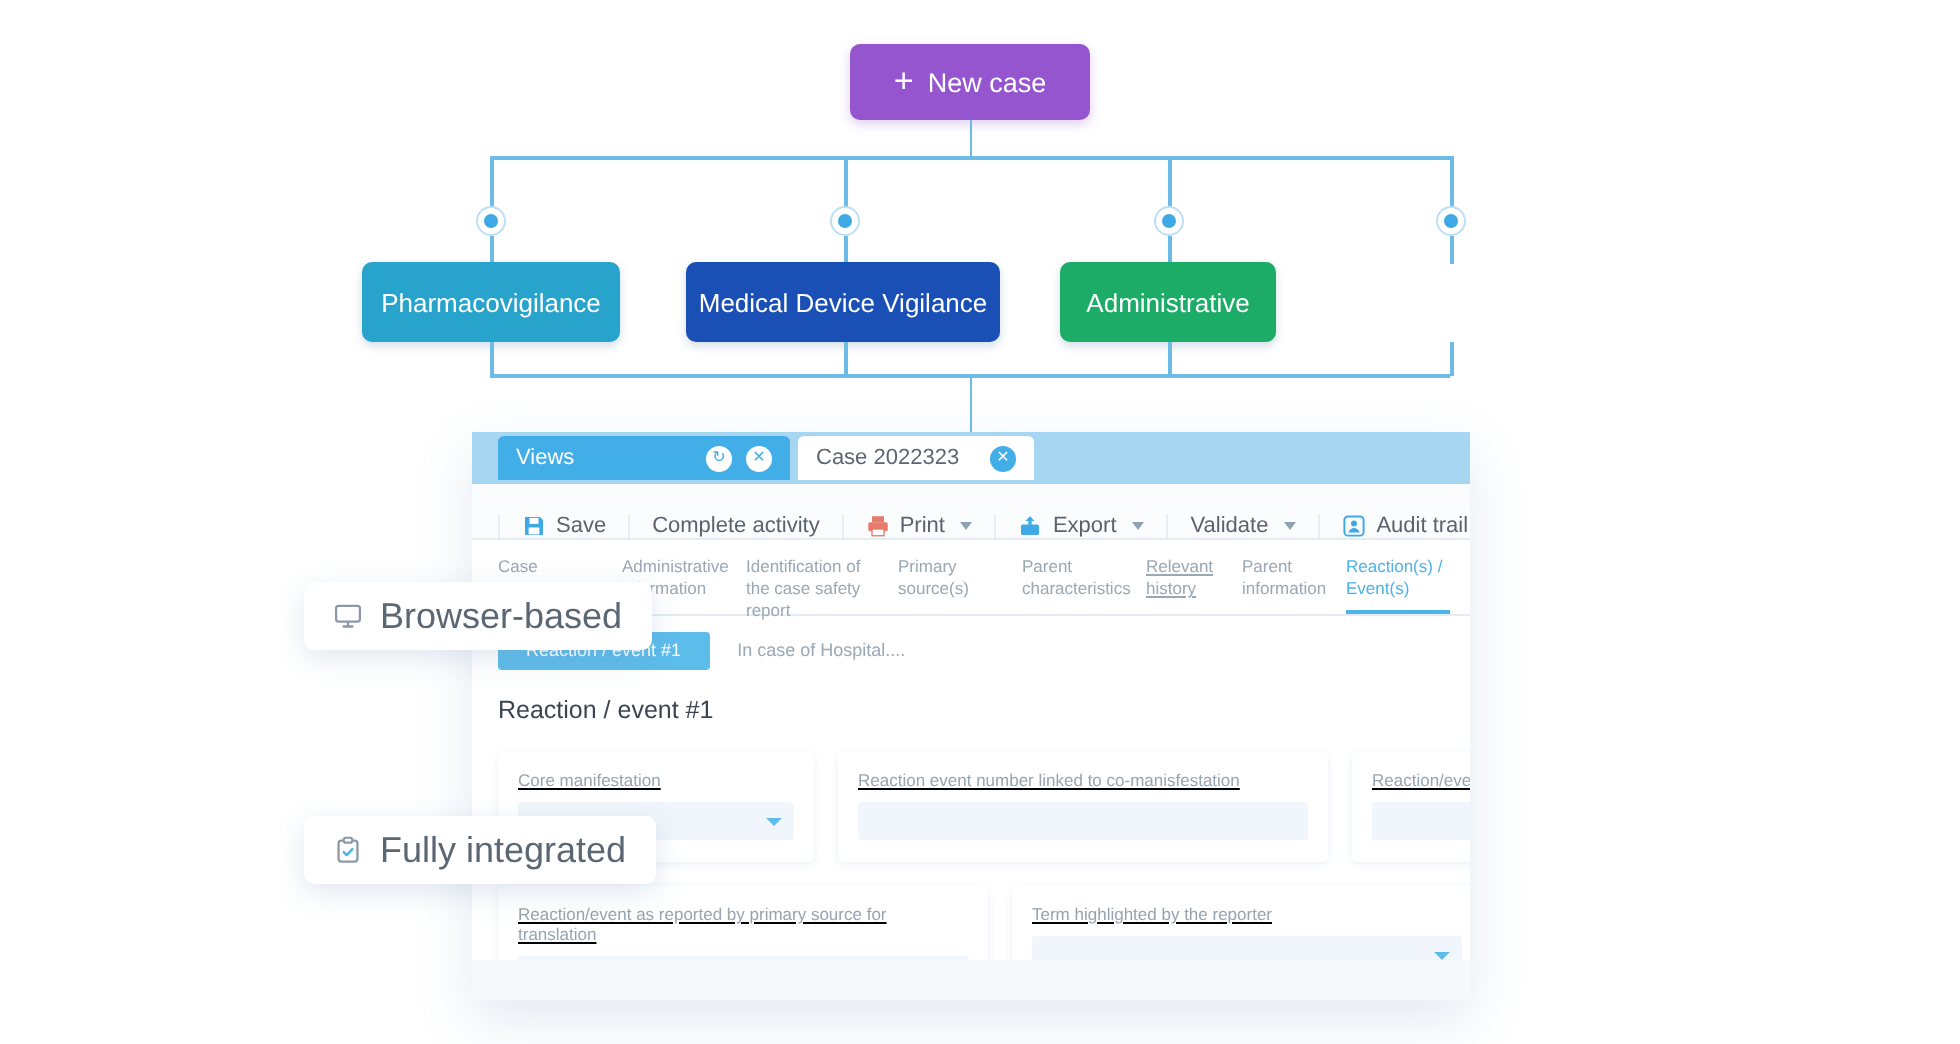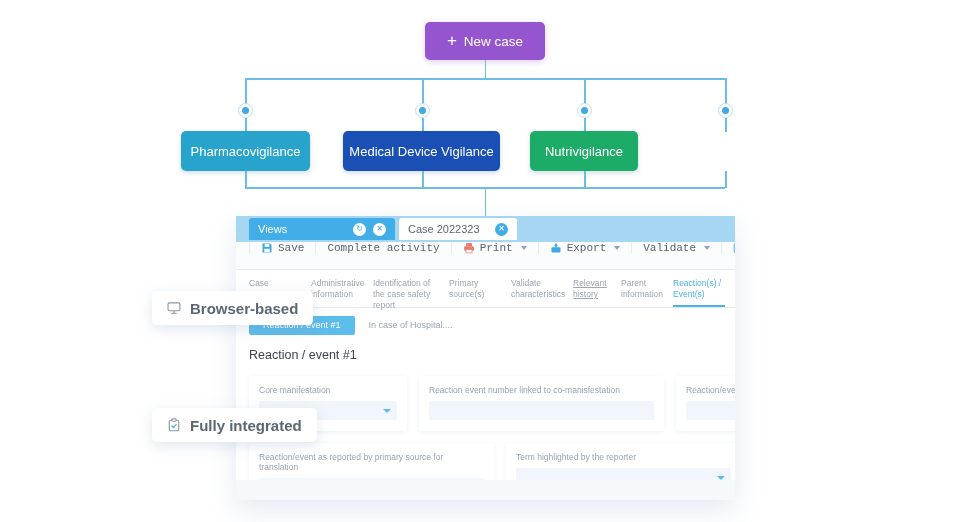--- a/index.html
+++ b/index.html
@@ -83,22 +83,22 @@
     font-size:8px;line-height:1;flex:none;
   }
   #wtab-views .tabbtn{background:#ffffff;color:#41AEE8;}
   #wtab-views .spacer{flex:1;}
   #wtab-case .spacer{flex:1;}
   #wtab-case .tabbtn{background:#41AEE8;color:#ffffff;}
 
   #toolbar{
     height:28px;background:#FAFCFE;
     border-bottom:1px solid #E4EBF2;
-    display:flex;align-items:flex-start;
-    padding-left:13px;box-sizing:border-box;font-family:Liberation Mono, monospace;
+    display:flex;align-items:flex-end;
+    padding-left:13px;box-sizing:border-box;
   }
   .tb-item{
     display:flex;align-items:center;gap:5px;
     padding:0 11px;font-size:11px;color:#59626D;
     border-right:1px solid #E7EDF3;
     white-space:nowrap;
   }
   .tb-item:first-child{border-left:1px solid #E7EDF3;}
   .caret{
     width:0;height:0;border-left:3.5px solid transparent;
@@ -137,21 +137,21 @@
     color:#9AA7B4;white-space:nowrap;
   }
   .stab.active{background:#5CBCEA;color:#ffffff;}
 
   #section-title{
     font-size:12.5px;color:#3B4451;
     padding:12px 0 0 13px;
   }
 
   
-  .frow{display:flex;padding-left:13px;box-sizing:border-box;}
+  .frow{display:flex;padding-left:13px;box-sizing:border-box;text-decoration:underline;}
   .fcard{
     background:#ffffff;border-radius:3px;
     box-shadow:0 1px 4px rgba(130,160,195,.16);
     padding:9px 10px 11px 10px;box-sizing:border-box;
     margin-right:12px;flex:none;
   }
   .flabel{font-size:8.5px;color:#97A3B0;margin-bottom:6px;display:block;}
   .finput{
     height:19px;background:#F0F6FB;border-radius:2px;
     display:flex;align-items:center;justify-content:flex-end;
@@ -166,23 +166,22 @@
     background:#F5F9FC;
   }
 
   
   .callout{
     position:absolute;background:#ffffff;
     border-radius:5px;
     box-shadow:0 4px 14px rgba(120,145,180,.22);
     display:flex;align-items:center;gap:9px;
     padding:0 15px;box-sizing:border-box;
-    font-size:15px;color:#5B6773;
+    font-size:18px;color:#5B6773;
     white-space:nowrap;
-    font-weight:bold;
   }
   #callout-browser{left:152px;top:291px;height:34px;}
   #callout-integrated{left:152px;top:408px;height:34px;justify-content:flex-end;}
   .co-ico{width:14px;height:14px;flex:none;display:block;}
 </style>
 </head>
 <body>
 
 <div id="stage">
 
@@ -210,21 +209,21 @@
   <div class="ln v" style="left:584px;top:118px;height:14px;"></div>
   <div class="ln v" style="left:725px;top:118px;height:14px;"></div>
 
   <div id="cat-0" class="node cat-node">
     <span>Pharmacovigilance</span>
   </div>
   <div id="cat-1" class="node cat-node">
     <span>Medical Device Vigilance</span>
   </div>
   <div id="cat-2" class="node cat-node">
-    <span>Nutrivigilance</span>
+    <span>Administrative</span>
   </div>
 
   <div class="ln v" style="left:245px;top:171px;height:17px;"></div>
   <div class="ln v" style="left:422px;top:171px;height:17px;"></div>
   <div class="ln v" style="left:584px;top:171px;height:17px;"></div>
   <div class="ln v" style="left:725px;top:171px;height:17px;"></div>
 
   <div class="ln h" style="left:245px;top:187px;width:480px;"></div>
 
   <div class="ln v" style="left:484.5px;top:187px;height:30px;"></div>
@@ -297,21 +296,21 @@
       <div class="ntab">
         <span>Administrative information</span>
       </div>
       <div class="ntab" style="width:76px;">
         <span>Identification of the case safety report</span>
       </div>
       <div class="ntab">
         <span>Primary source(s)</span>
       </div>
       <div class="ntab">
-        <span>Validate characteristics</span>
+        <span>Parent characteristics</span>
       </div>
       <div class="ntab" style="width:48px;text-decoration:underline;">
         <span>Relevant history</span>
       </div>
       <div class="ntab" style="width:52px;">
         <span>Parent information</span>
       </div>
       <div class="ntab active" style="width:58px;">
         <span>Reaction(s) / Event(s)</span>
         <span class="underline"></span>

